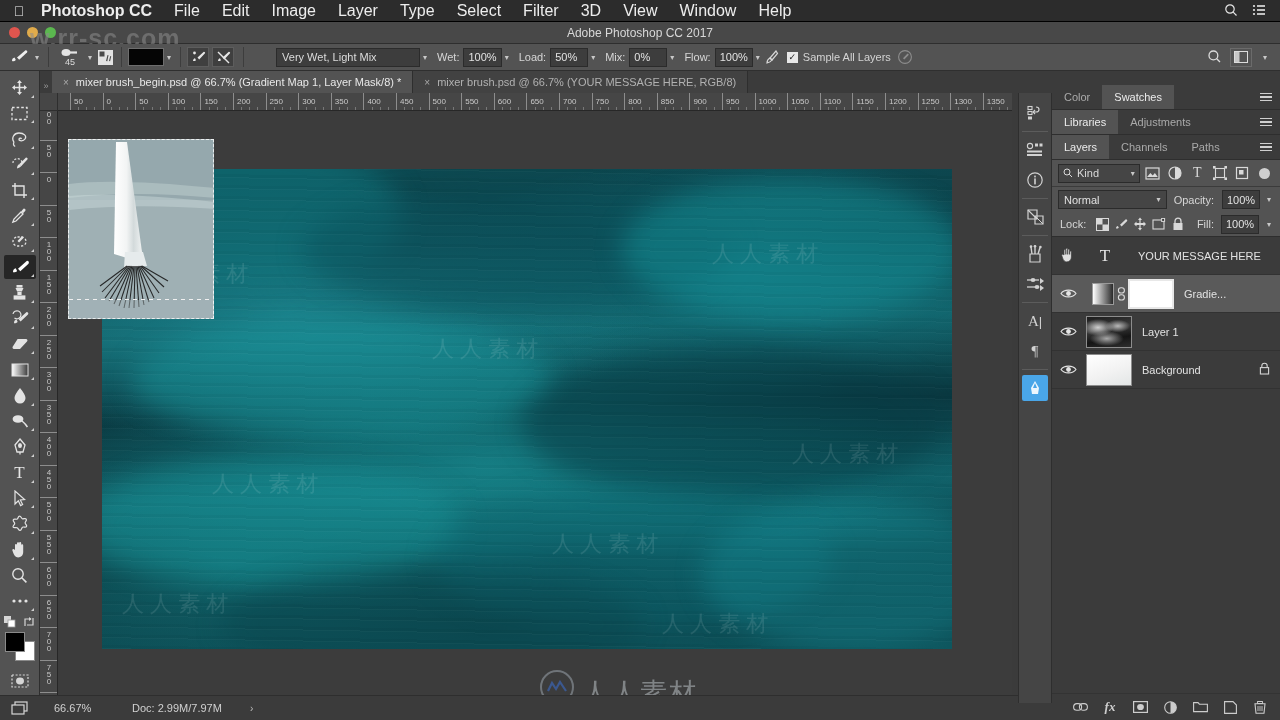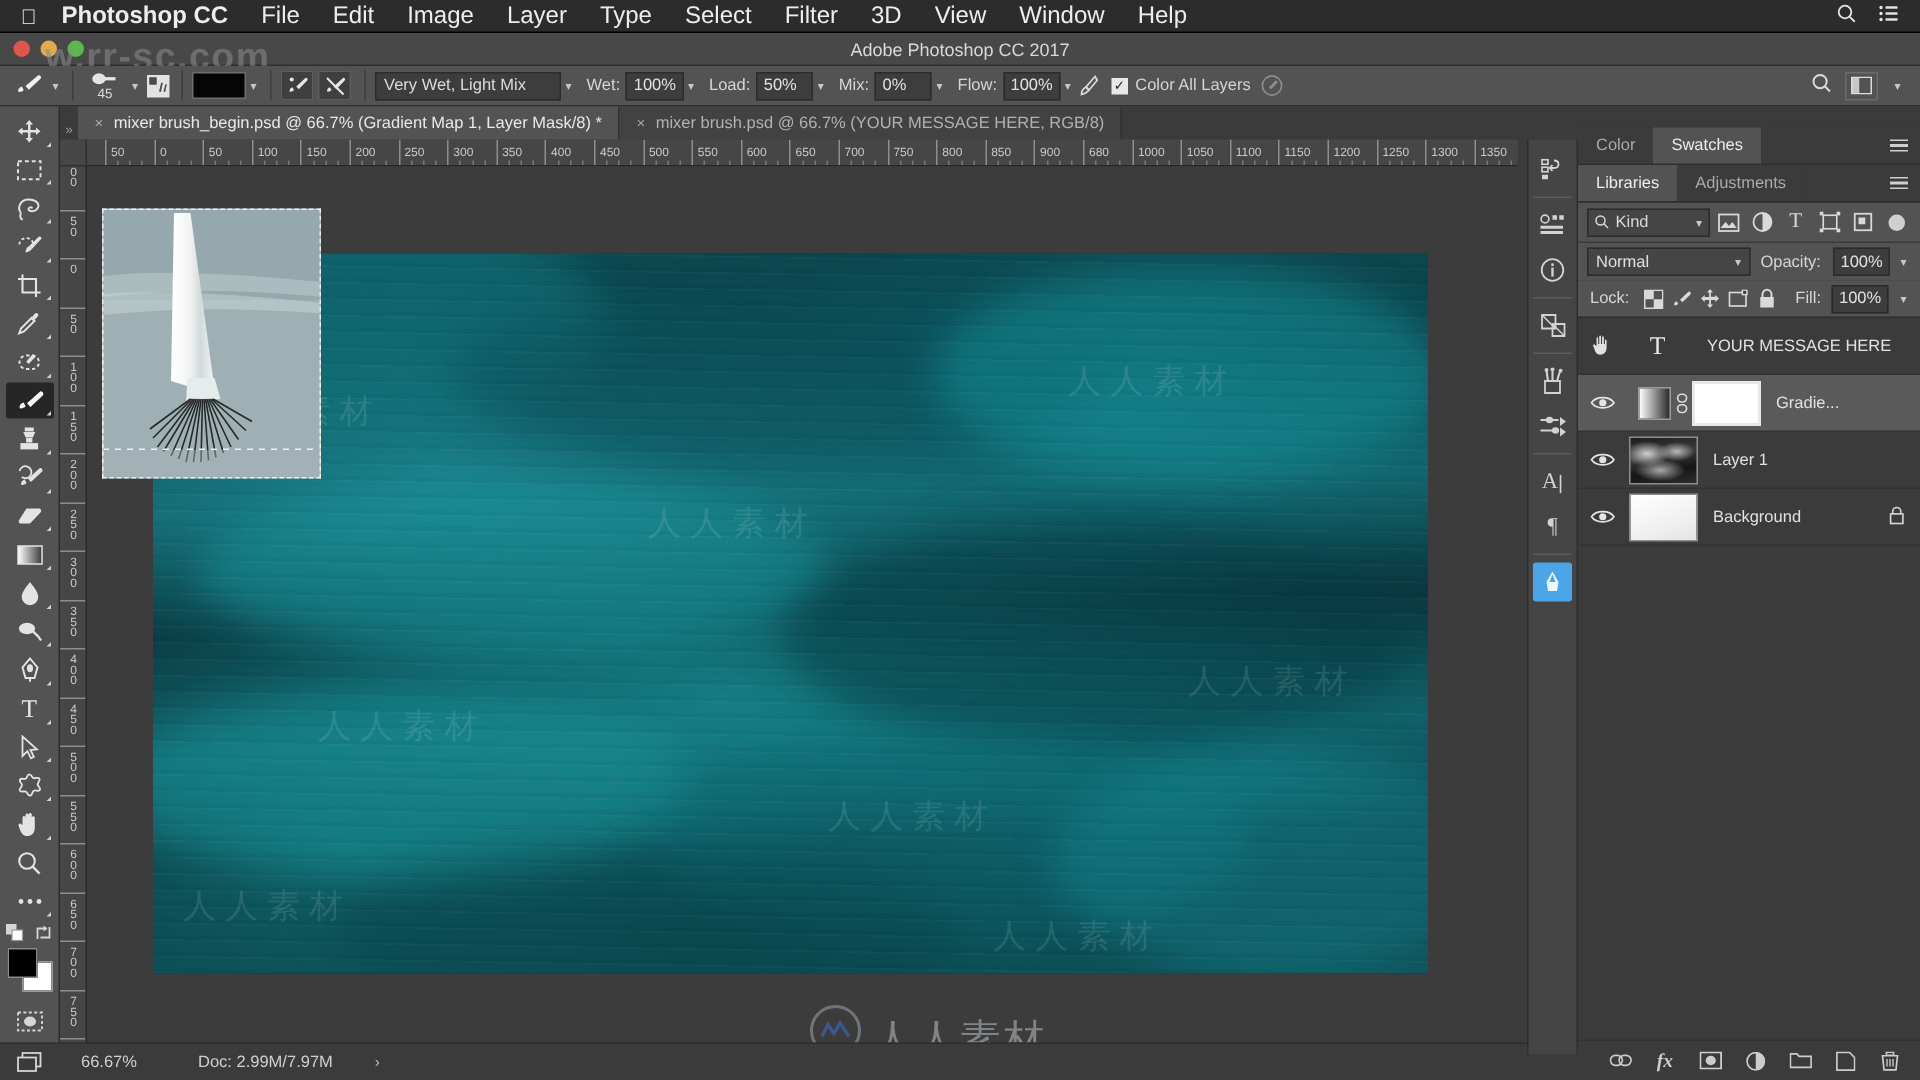--- a/index.html
+++ b/index.html
@@ -58,21 +58,21 @@
     width:36px; height:18px; background:#050505; border:1px solid #6e6e6e;
   }
   .tgl-btn {
     width:22px; height:20px; background:#3f3f3f; border:1px solid #5d5d5d;
     display:flex;align-items:center;justify-content:center; margin-right:3px;
   }
   .combo {
     height:19px; background:#3d3d3d; border:1px solid #2b2b2b; color:#dcdcdc;
     display:flex; align-items:center; padding:0 5px; font-size:11px; white-space:nowrap;
   }
-  .combo-w { width:124px; }
+  .combo-w { width:144px;margin-left:26px; }
   .lbl { font-size:11px; color:#d6d6d6; padding:0 4px 0 7px; white-space:nowrap;}
   .numbox {
     height:19px; min-width:38px; background:#3d3d3d; border:1px solid #2b2b2b;
     color:#e2e2e2; display:flex; align-items:center; justify-content:flex-start;
     padding:0 4px; font-size:11px;
   }
   .chkwrap { display:flex; align-items:center; gap:5px; padding:0 4px; }
   .chk { width:11px;height:11px;background:#e8e8e8; display:flex;align-items:center;justify-content:center; }
   .chk:after{ content:"✓"; font-size:9px; color:#222; line-height:10px; }
   .optbar-right { margin-left:auto; display:flex; align-items:center; gap:8px; padding-right:4px;}
@@ -365,21 +365,21 @@
     <div class="numbox">100%</div>
     <span class="chev">▾</span>
     <div class="sw-icon">
       <svg width="16" height="16" viewBox="0 0 16 16">
           <path d="M11 2 L5 9 l2 2 5.5-6.5z" fill="none" stroke="#d8d8d8" stroke-width="1.2"></path>
           <path d="M5 9 c-2 1-3 3-3 5 2-.5 4-1.6 5-3z" fill="none" stroke="#d8d8d8" stroke-width="1.2"></path>
         </svg>
     </div>
     <div class="chkwrap">
       <span class="chk"></span>
-      <span>Color All Layers</span>
+      <span>Sample All Layers</span>
     </div>
     <div class="sw-icon">
       <svg width="16" height="16" viewBox="0 0 16 16">
           <circle cx="8" cy="8" r="6.4" fill="none" stroke="#8d8d8d" stroke-width="1.1"></circle>
           <path d="M10.6 4.5 L6 9.2 l1.3 1.4 4.6-4.8z" fill="#8d8d8d"></path>
         </svg>
     </div>
     <div class="optbar-right">
       <span>
         <svg width="15" height="15" viewBox="0 0 15 15">
@@ -683,21 +683,21 @@
       <div class="tickL" style="left: 602.8px; top: 4px;">850</div>
       <div class="tickmark" style="left: 598.8px; top: 0px; width: 1px; height: 17px;"></div>
       <div class="tickmark" style="left: 606.95px; bottom: 0px; width: 1px; height: 3px; opacity: 0.7;"></div>
       <div class="tickmark" style="left: 615.1px; bottom: 0px; width: 1px; height: 3px; opacity: 0.7;"></div>
       <div class="tickmark" style="left: 623.25px; bottom: 0px; width: 1px; height: 3px; opacity: 0.7;"></div>
       <div class="tickL" style="left: 635.4px; top: 4px;">900</div>
       <div class="tickmark" style="left: 631.4px; top: 0px; width: 1px; height: 17px;"></div>
       <div class="tickmark" style="left: 639.55px; bottom: 0px; width: 1px; height: 3px; opacity: 0.7;"></div>
       <div class="tickmark" style="left: 647.7px; bottom: 0px; width: 1px; height: 3px; opacity: 0.7;"></div>
       <div class="tickmark" style="left: 655.85px; bottom: 0px; width: 1px; height: 3px; opacity: 0.7;"></div>
-      <div class="tickL" style="left: 668px; top: 4px;">680</div>
+      <div class="tickL" style="left: 668px; top: 4px;">950</div>
       <div class="tickmark" style="left: 664px; top: 0px; width: 1px; height: 17px;"></div>
       <div class="tickmark" style="left: 672.15px; bottom: 0px; width: 1px; height: 3px; opacity: 0.7;"></div>
       <div class="tickmark" style="left: 680.3px; bottom: 0px; width: 1px; height: 3px; opacity: 0.7;"></div>
       <div class="tickmark" style="left: 688.45px; bottom: 0px; width: 1px; height: 3px; opacity: 0.7;"></div>
       <div class="tickL" style="left: 700.6px; top: 4px;">1000</div>
       <div class="tickmark" style="left: 696.6px; top: 0px; width: 1px; height: 17px;"></div>
       <div class="tickmark" style="left: 704.75px; bottom: 0px; width: 1px; height: 3px; opacity: 0.7;"></div>
       <div class="tickmark" style="left: 712.9px; bottom: 0px; width: 1px; height: 3px; opacity: 0.7;"></div>
       <div class="tickmark" style="left: 721.05px; bottom: 0px; width: 1px; height: 3px; opacity: 0.7;"></div>
       <div class="tickL" style="left: 733.2px; top: 4px;">1050</div>
@@ -1028,20 +1028,32 @@
       <div class="ptab">Adjustments</div>
       <div class="pmenu">
           <span class="hamb">
             <i></i>
             <i></i>
             <i></i>
           </span>
         </div>
     </div>
 
+    <div class="panel-tabs">
+      <div class="ptab active">Layers</div>
+      <div class="ptab">Channels</div>
+      <div class="ptab">Paths</div>
+      <div class="pmenu">
+          <span class="hamb">
+            <i></i>
+            <i></i>
+            <i></i>
+          </span>
+        </div>
+    </div>
 
     <div class="filters">
       <div class="kindbox">
         <svg width="10" height="10" viewBox="0 0 10 10">
             <circle cx="4" cy="4" r="3" fill="none" stroke="#d9d9d9" stroke-width="1"></circle>
             <line x1="6.2" y1="6.2" x2="9" y2="9" stroke="#d9d9d9" stroke-width="1"></line>
           </svg>
         <span>Kind</span>
         <span style="margin-left:auto;font-size:8px;color:#c8c8c8;">▾</span>
       </div>

